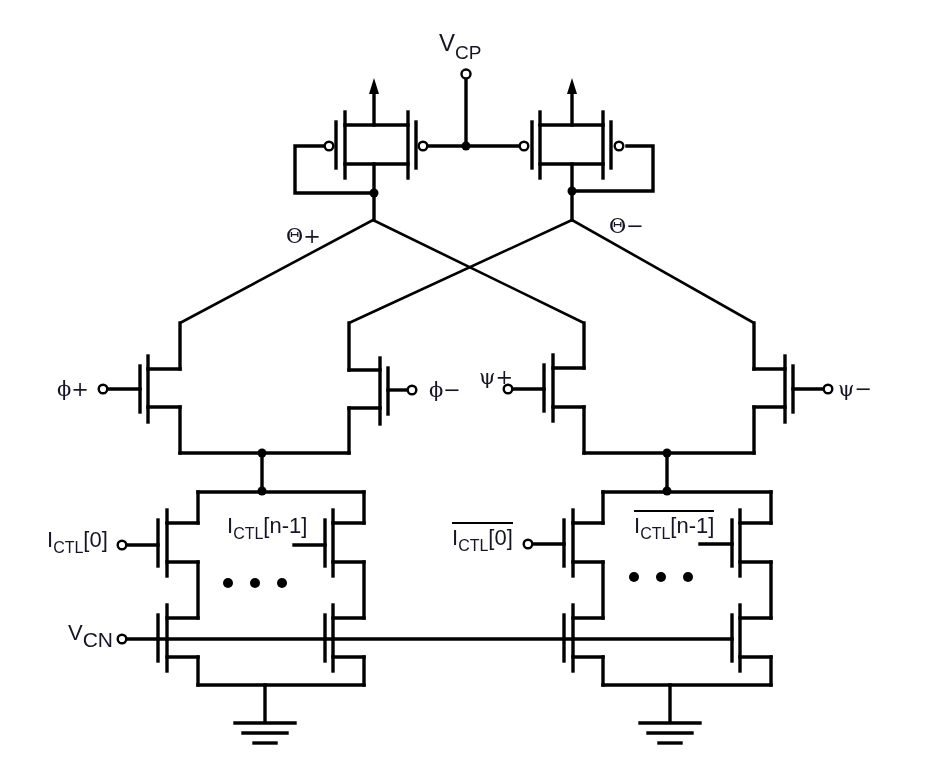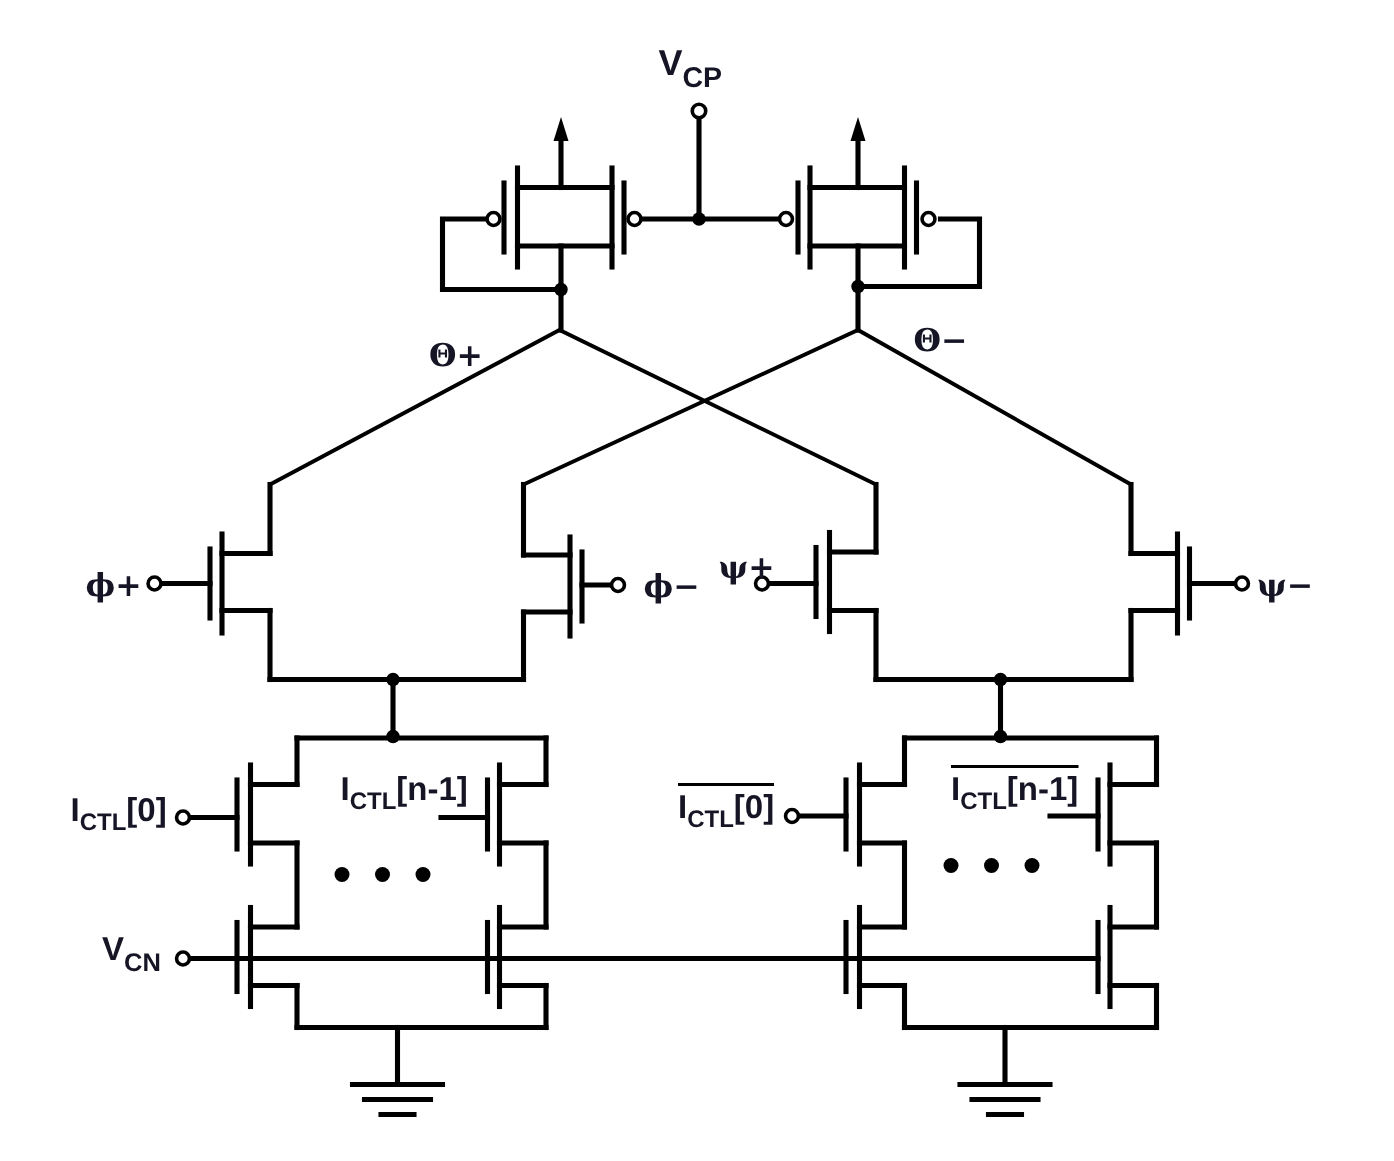--- a/index.html
+++ b/index.html
@@ -1,25 +1,25 @@
 <!DOCTYPE html>
 <html><head>
 <meta charset="utf-8">
 <style>
   html, body { margin: 0; padding: 0; background: #ffffff; }
   body { width: 929px; height: 774px; overflow: hidden; }
-  #stage { position: relative; width: 827px; height: 774px; font-weight: bold; }
+  #stage { position: relative; width: 827px; height: 774px; }
   svg { position: absolute; left: 0; top: 0; }
   .w { stroke: #000; stroke-width: 3.4; fill: none; stroke-linecap: square; stroke-linejoin: miter; }
   .thin { stroke: #000; stroke-width: 2.6; fill: none; }
   .dot { fill: #000; }
   .term { fill: #fff; stroke: #000; stroke-width: 2.4; }
   .lbl { position: absolute; font-family: "Liberation Sans", sans-serif; color: #151525; white-space: nowrap; line-height: 1; }
   .greek { font-family: "DejaVu Serif", "Liberation Serif", serif; font-size: 21px; }
-  .sub { font-size: 17px; position: relative; top: 7px; }
+  .sub { font-size: 21px; position: relative; top: 7px; }
   .main { font-size: 24px; }
   .ictl { font-size: 22px; }
   .ictl .sub { font-size: 16px; top: 6px; }
   .ovl { border-top: 2.6px solid #000; padding-top: 3px; }
 </style>
 </head>
 <body>
 
 <div id="stage">
 <svg width="929" height="774" viewBox="0 0 929 774">

